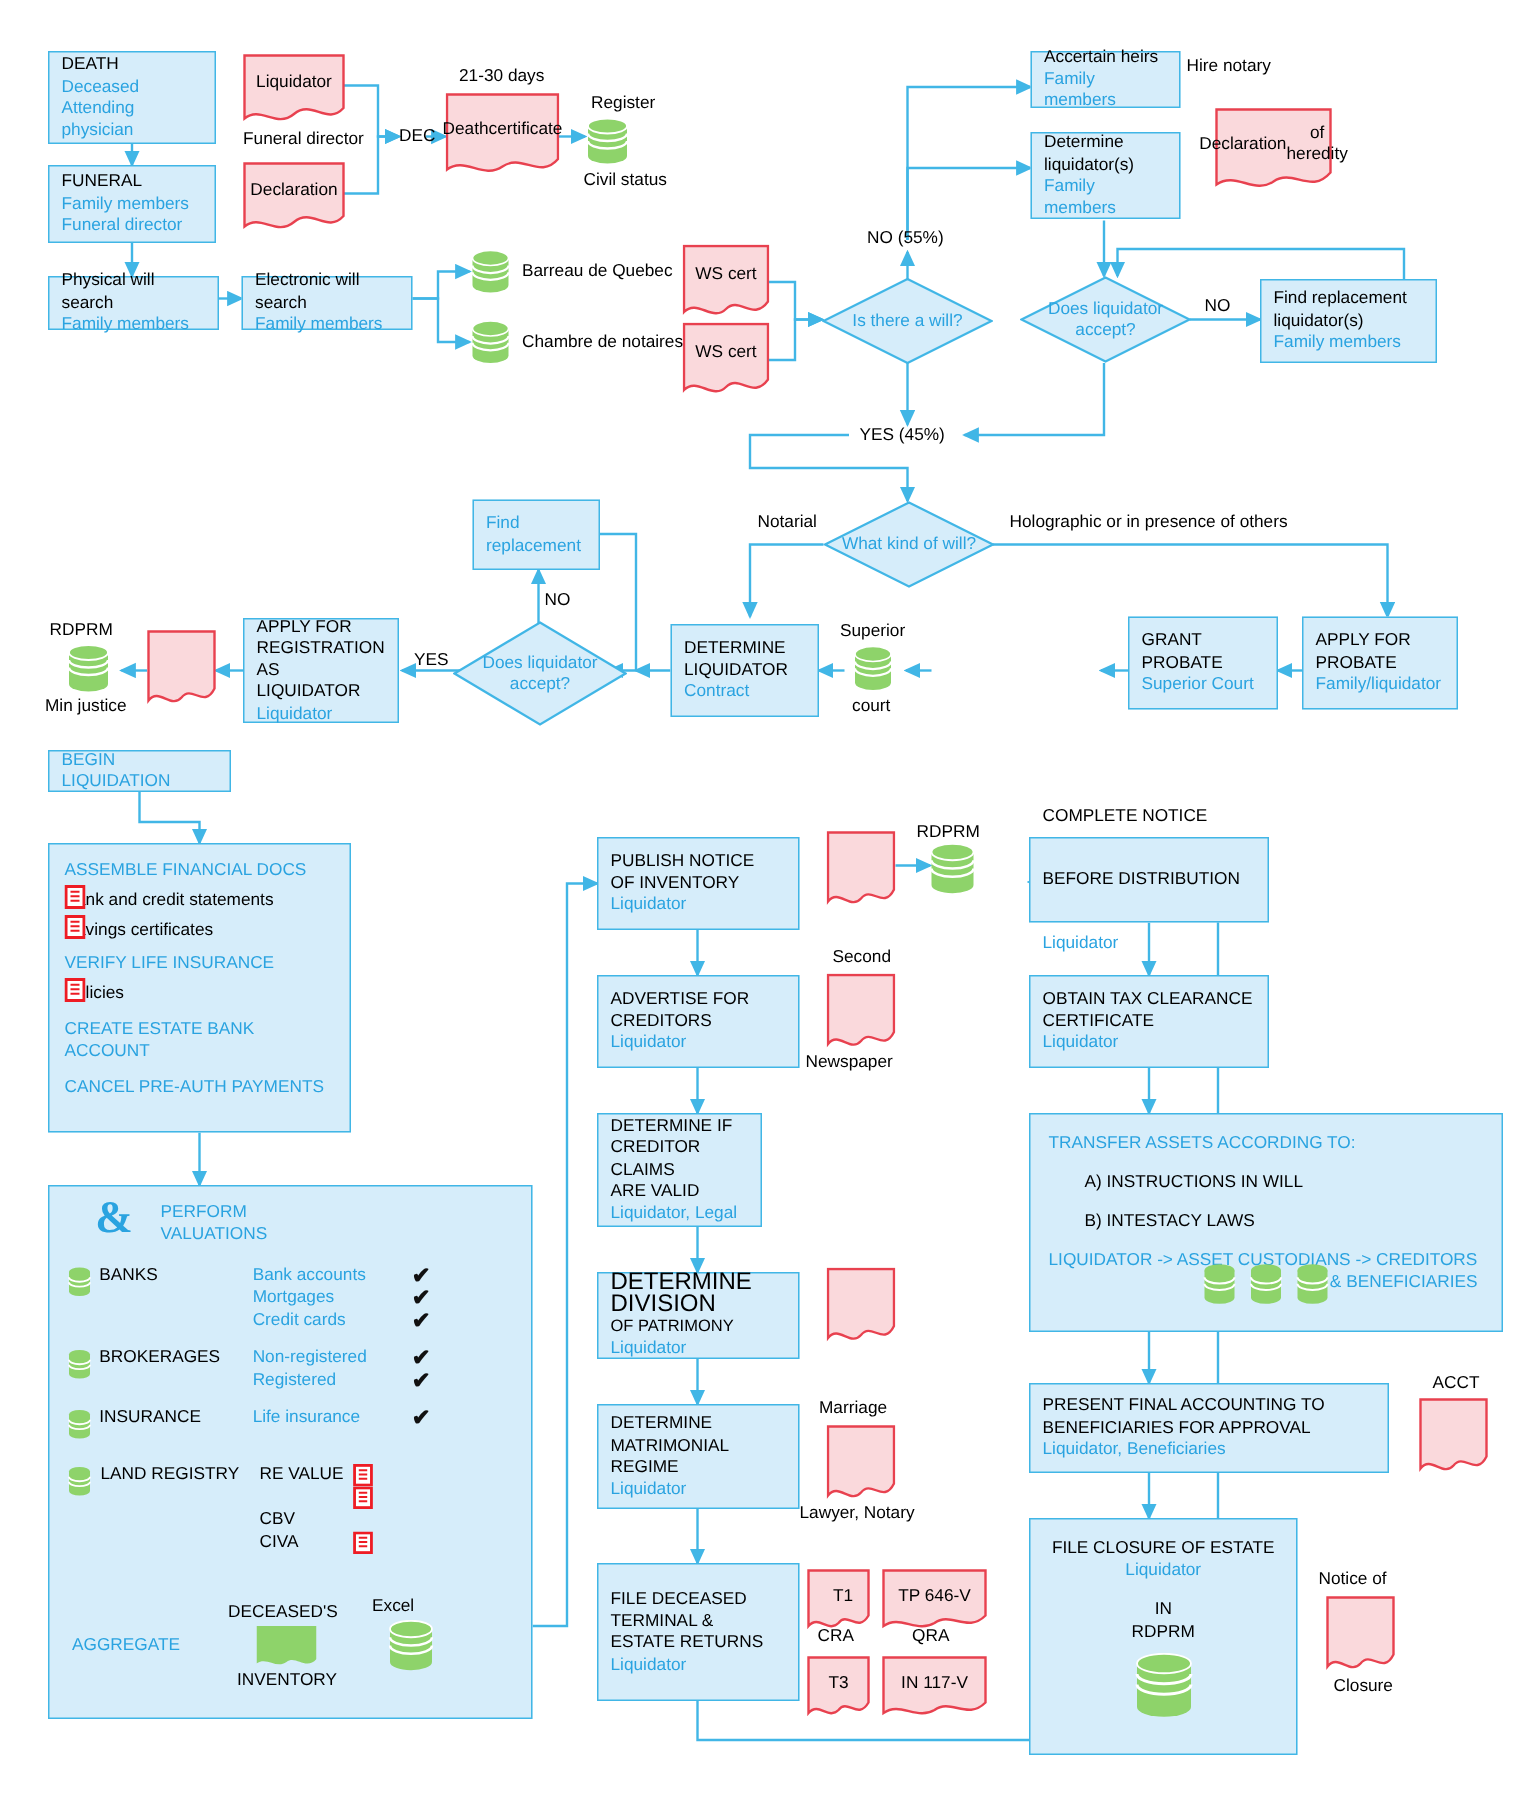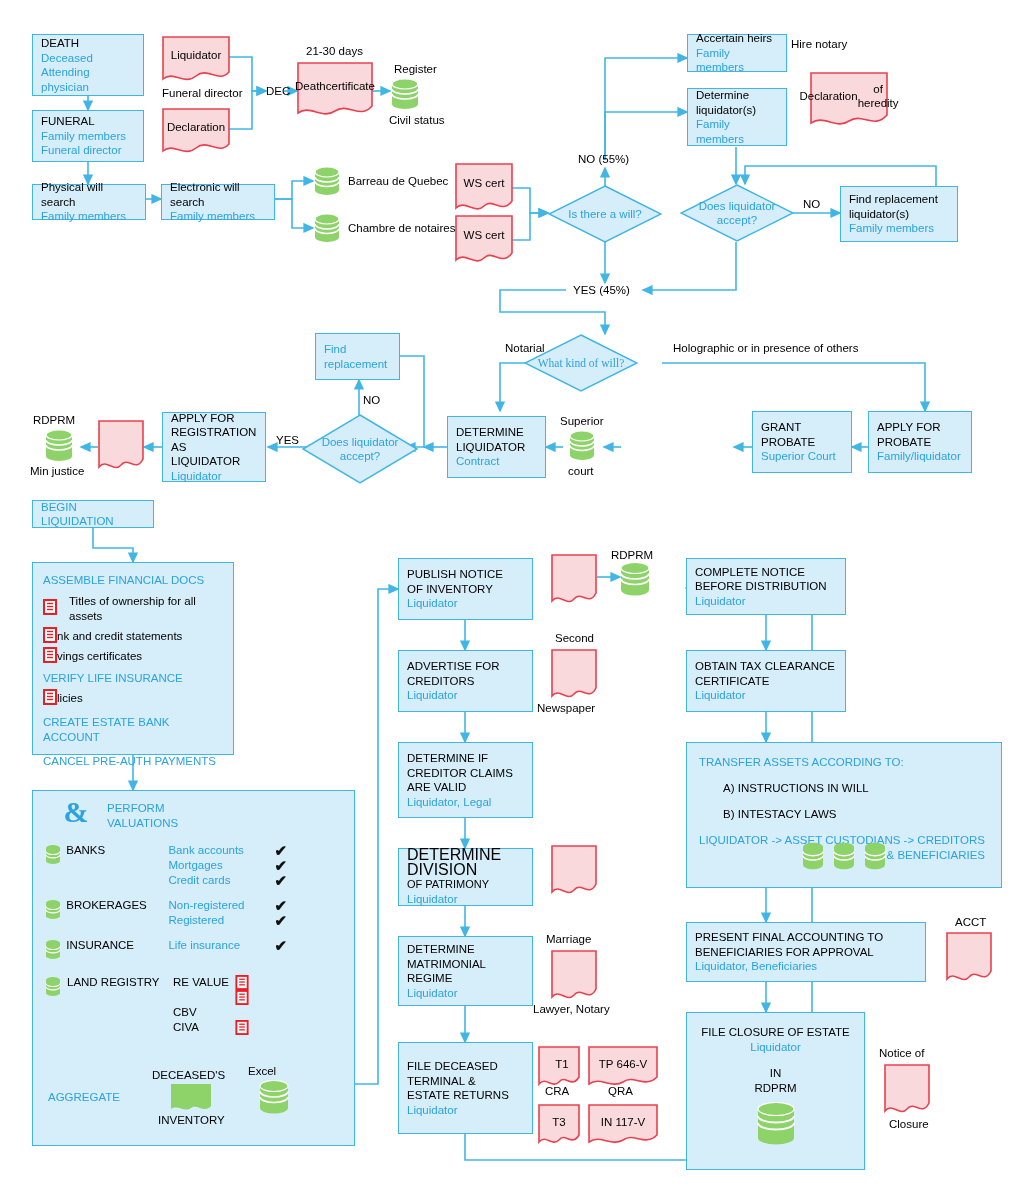--- a/index.html
+++ b/index.html
@@ -304,21 +304,21 @@
 accept?</div>
   </div>
   <div class="lbl" style="left:803px;top:197px;">NO</div>
 
   <div class="node pbox" style="left:840px;top:186px;width:118px;height:56px;">
     <div class="t">Find replacement</div>
     <div class="t">liquidator(s)</div>
     <div class="s">Family members</div>
   </div>
 
-  <div class="diamond" style="left:524px;top:334px;width:114px;height:58px;font-family:Liberation Serif, serif;">
+  <div class="diamond" style="left:549px;top:334px;width:114px;height:58px;">
     <svg width="114" height="58" viewBox="0 0 114 58">
         <polygon points="57,1 113,29 57,57 1,29" fill="#d6edfa" stroke="#41b6e6" stroke-width="1.5"></polygon>
       </svg>
     <div class="dtxt">What kind of will?</div>
   </div>
   <div class="lbl" style="left:505px;top:341px;">Notarial</div>
   <div class="lbl" style="left:673px;top:341px;">Holographic or in presence of others</div>
 
   <div class="node pbox" style="left:868px;top:411px;width:104px;height:62px;">
     <div class="t">APPLY FOR</div>
@@ -390,31 +390,20 @@
     </svg>
   </div>
   <div class="lbl" style="left:30px;top:464px;">Min justice</div>
 
   <div class="node pbox" style="left:32px;top:500px;width:122px;height:28px;justify-content:center;">
     <div class="s">BEGIN LIQUIDATION</div>
   </div>
 
   <div class="panel" style="left:32px;top:562px;width:202px;height:193px;padding:10px 10px;">
     <div class="hd">ASSEMBLE FINANCIAL DOCS</div>
-    <div style="display:flex;align-items:center;gap:12px;margin-top:6px;">
-      <span class="listicon" style="position:relative;">
-        <svg width="14" height="16" viewBox="0 0 14 16">
-            <rect x="1" y="1" width="12" height="14" fill="#fff" stroke="#ee1c24" stroke-width="2"></rect>
-            <line x1="4" y1="4.5" x2="10" y2="4.5" stroke="#ee1c24" stroke-width="1.4"></line>
-            <line x1="4" y1="7.5" x2="10" y2="7.5" stroke="#ee1c24" stroke-width="1.4"></line>
-            <line x1="4" y1="10.5" x2="10" y2="10.5" stroke="#ee1c24" stroke-width="1.4"></line>
-          </svg>
-      </span>
-      <span class="it">Titles of ownership for all assets</span>
-    </div>
     <div style="display:flex;align-items:center;gap:12px;margin-top:5px;">
       <span class="listicon">
         <svg width="14" height="16" viewBox="0 0 14 16">
             <rect x="1" y="1" width="12" height="14" fill="#fff" stroke="#ee1c24" stroke-width="2"></rect>
             <line x1="4" y1="4.5" x2="10" y2="4.5" stroke="#ee1c24" stroke-width="1.4"></line>
             <line x1="4" y1="7.5" x2="10" y2="7.5" stroke="#ee1c24" stroke-width="1.4"></line>
             <line x1="4" y1="10.5" x2="10" y2="10.5" stroke="#ee1c24" stroke-width="1.4"></line>
           </svg>
       </span>
       <span class="it">Bank and credit statements</span>
@@ -614,21 +603,21 @@
   </div>
 
   <div class="lbl" style="left:555px;top:631px;">Second</div>
   <div class="doc" style="left:551px;top:649px;width:46px;height:52px;">
     <svg viewBox="0 0 46 52" width="46" height="52">
         <path d="M1,1 H45 V39 C38,53 30,36 23,45 C16,53 8,38 1,47 Z" fill="#fad9dc" stroke="#e8414f" stroke-width="1.6"></path>
       </svg>
   </div>
   <div class="lbl" style="left:537px;top:701px;">Newspaper</div>
 
-  <div class="node pbox" style="left:398px;top:742px;width:135px;height:76px;">
+  <div class="node pbox" style="left:398px;top:742px;width:110px;height:76px;">
     <div class="t">DETERMINE IF</div>
     <div class="t">CREDITOR CLAIMS</div>
     <div class="t">ARE VALID</div>
     <div class="s">Liquidator, Legal</div>
   </div>
 
   <div class="node pbox" style="left:398px;top:848px;width:135px;height:58px;">
     <div class="t" style="font-size:16px;">DETERMINE DIVISION</div>
     <div class="t" style="font-size:11px;">OF PATRIMONY</div>
     <div class="s">Liquidator</div>
@@ -685,21 +674,21 @@
     <div class="dtxt" style="padding-bottom:7px;">T3</div>
   </div>
 
   <div class="doc" style="left:588px;top:1104px;width:70px;height:42px;">
     <svg viewBox="0 0 70 42" width="70" height="42">
         <path d="M1,1 H69 V31 C57,43 46,28 35,36 C23,43 12,30 1,38 Z" fill="#fad9dc" stroke="#e8414f" stroke-width="1.6"></path>
       </svg>
     <div class="dtxt" style="padding-bottom:7px;">IN 117-V</div>
   </div>
 
-  <div class="node pbox" style="left:686px;top:558px;width:160px;height:57px;">
+  <div class="node pbox" style="left:686px;top:558px;width:160px;height:57px;gap:28px;">
     <div class="t">COMPLETE NOTICE</div>
     <div class="t">BEFORE DISTRIBUTION</div>
     <div class="s">Liquidator</div>
   </div>
 
   <div class="node pbox" style="left:686px;top:650px;width:160px;height:62px;">
     <div class="t">OBTAIN TAX CLEARANCE</div>
     <div class="t">CERTIFICATE</div>
     <div class="s">Liquidator</div>
   </div>

